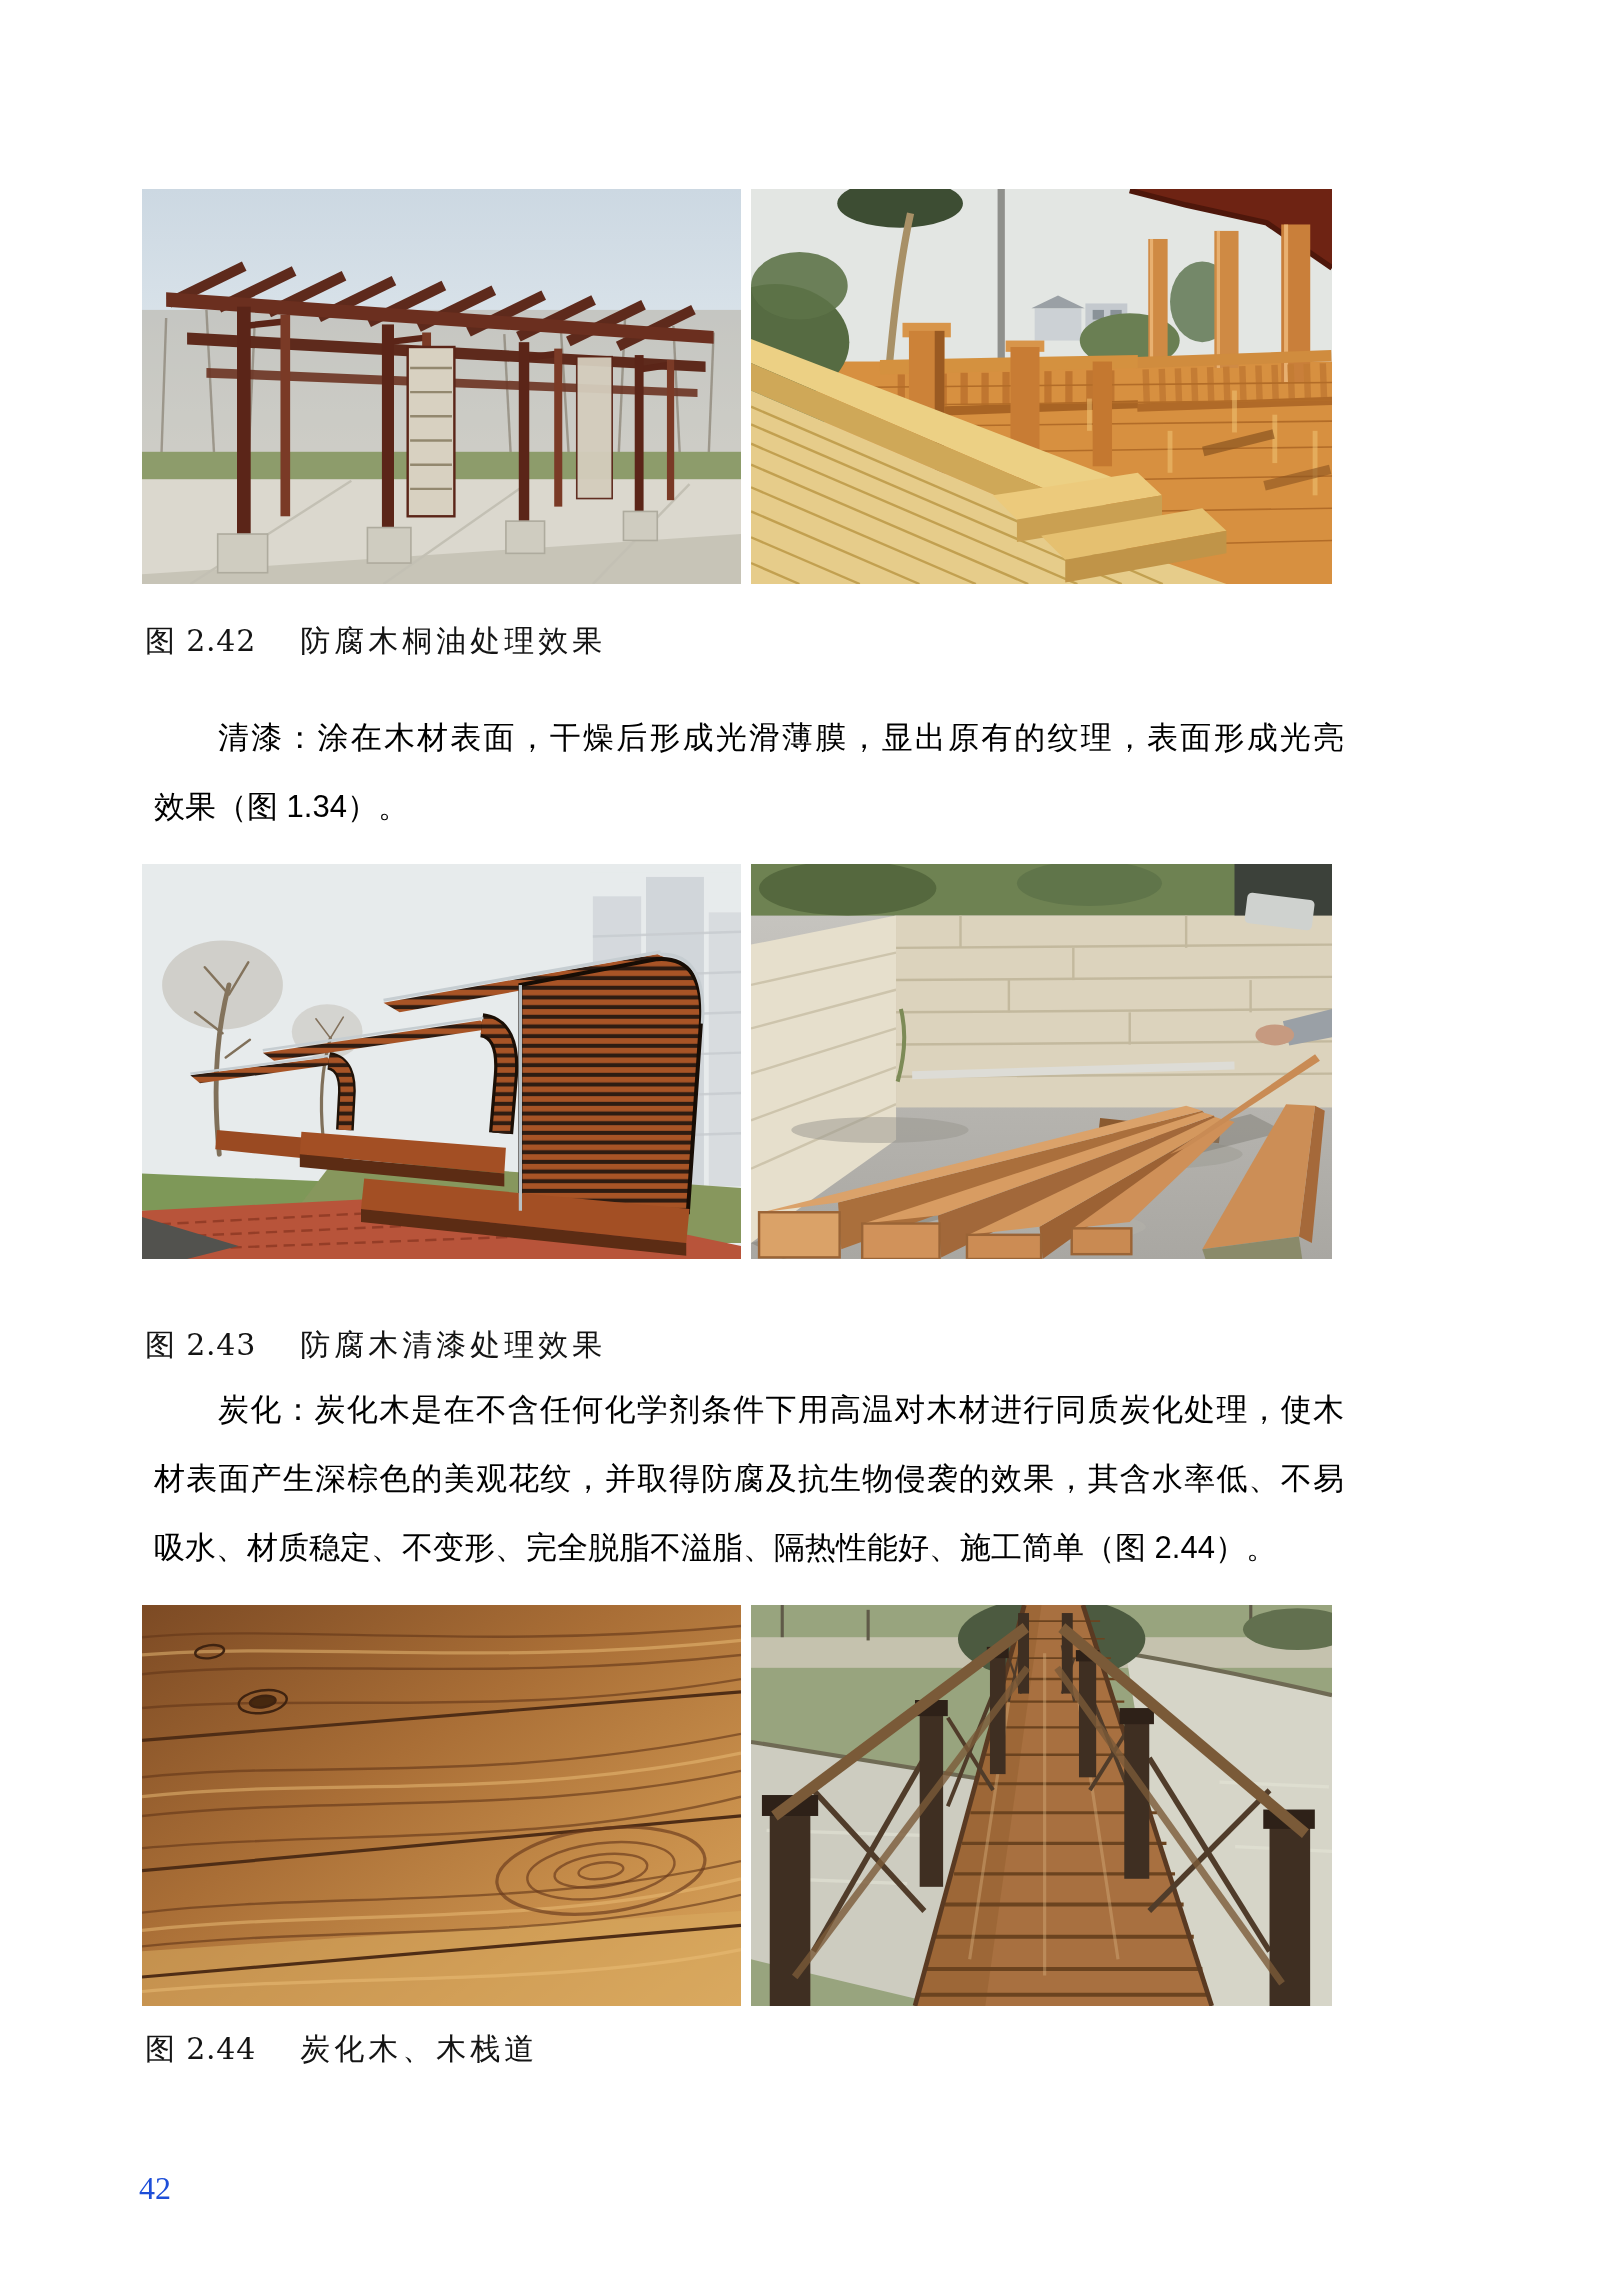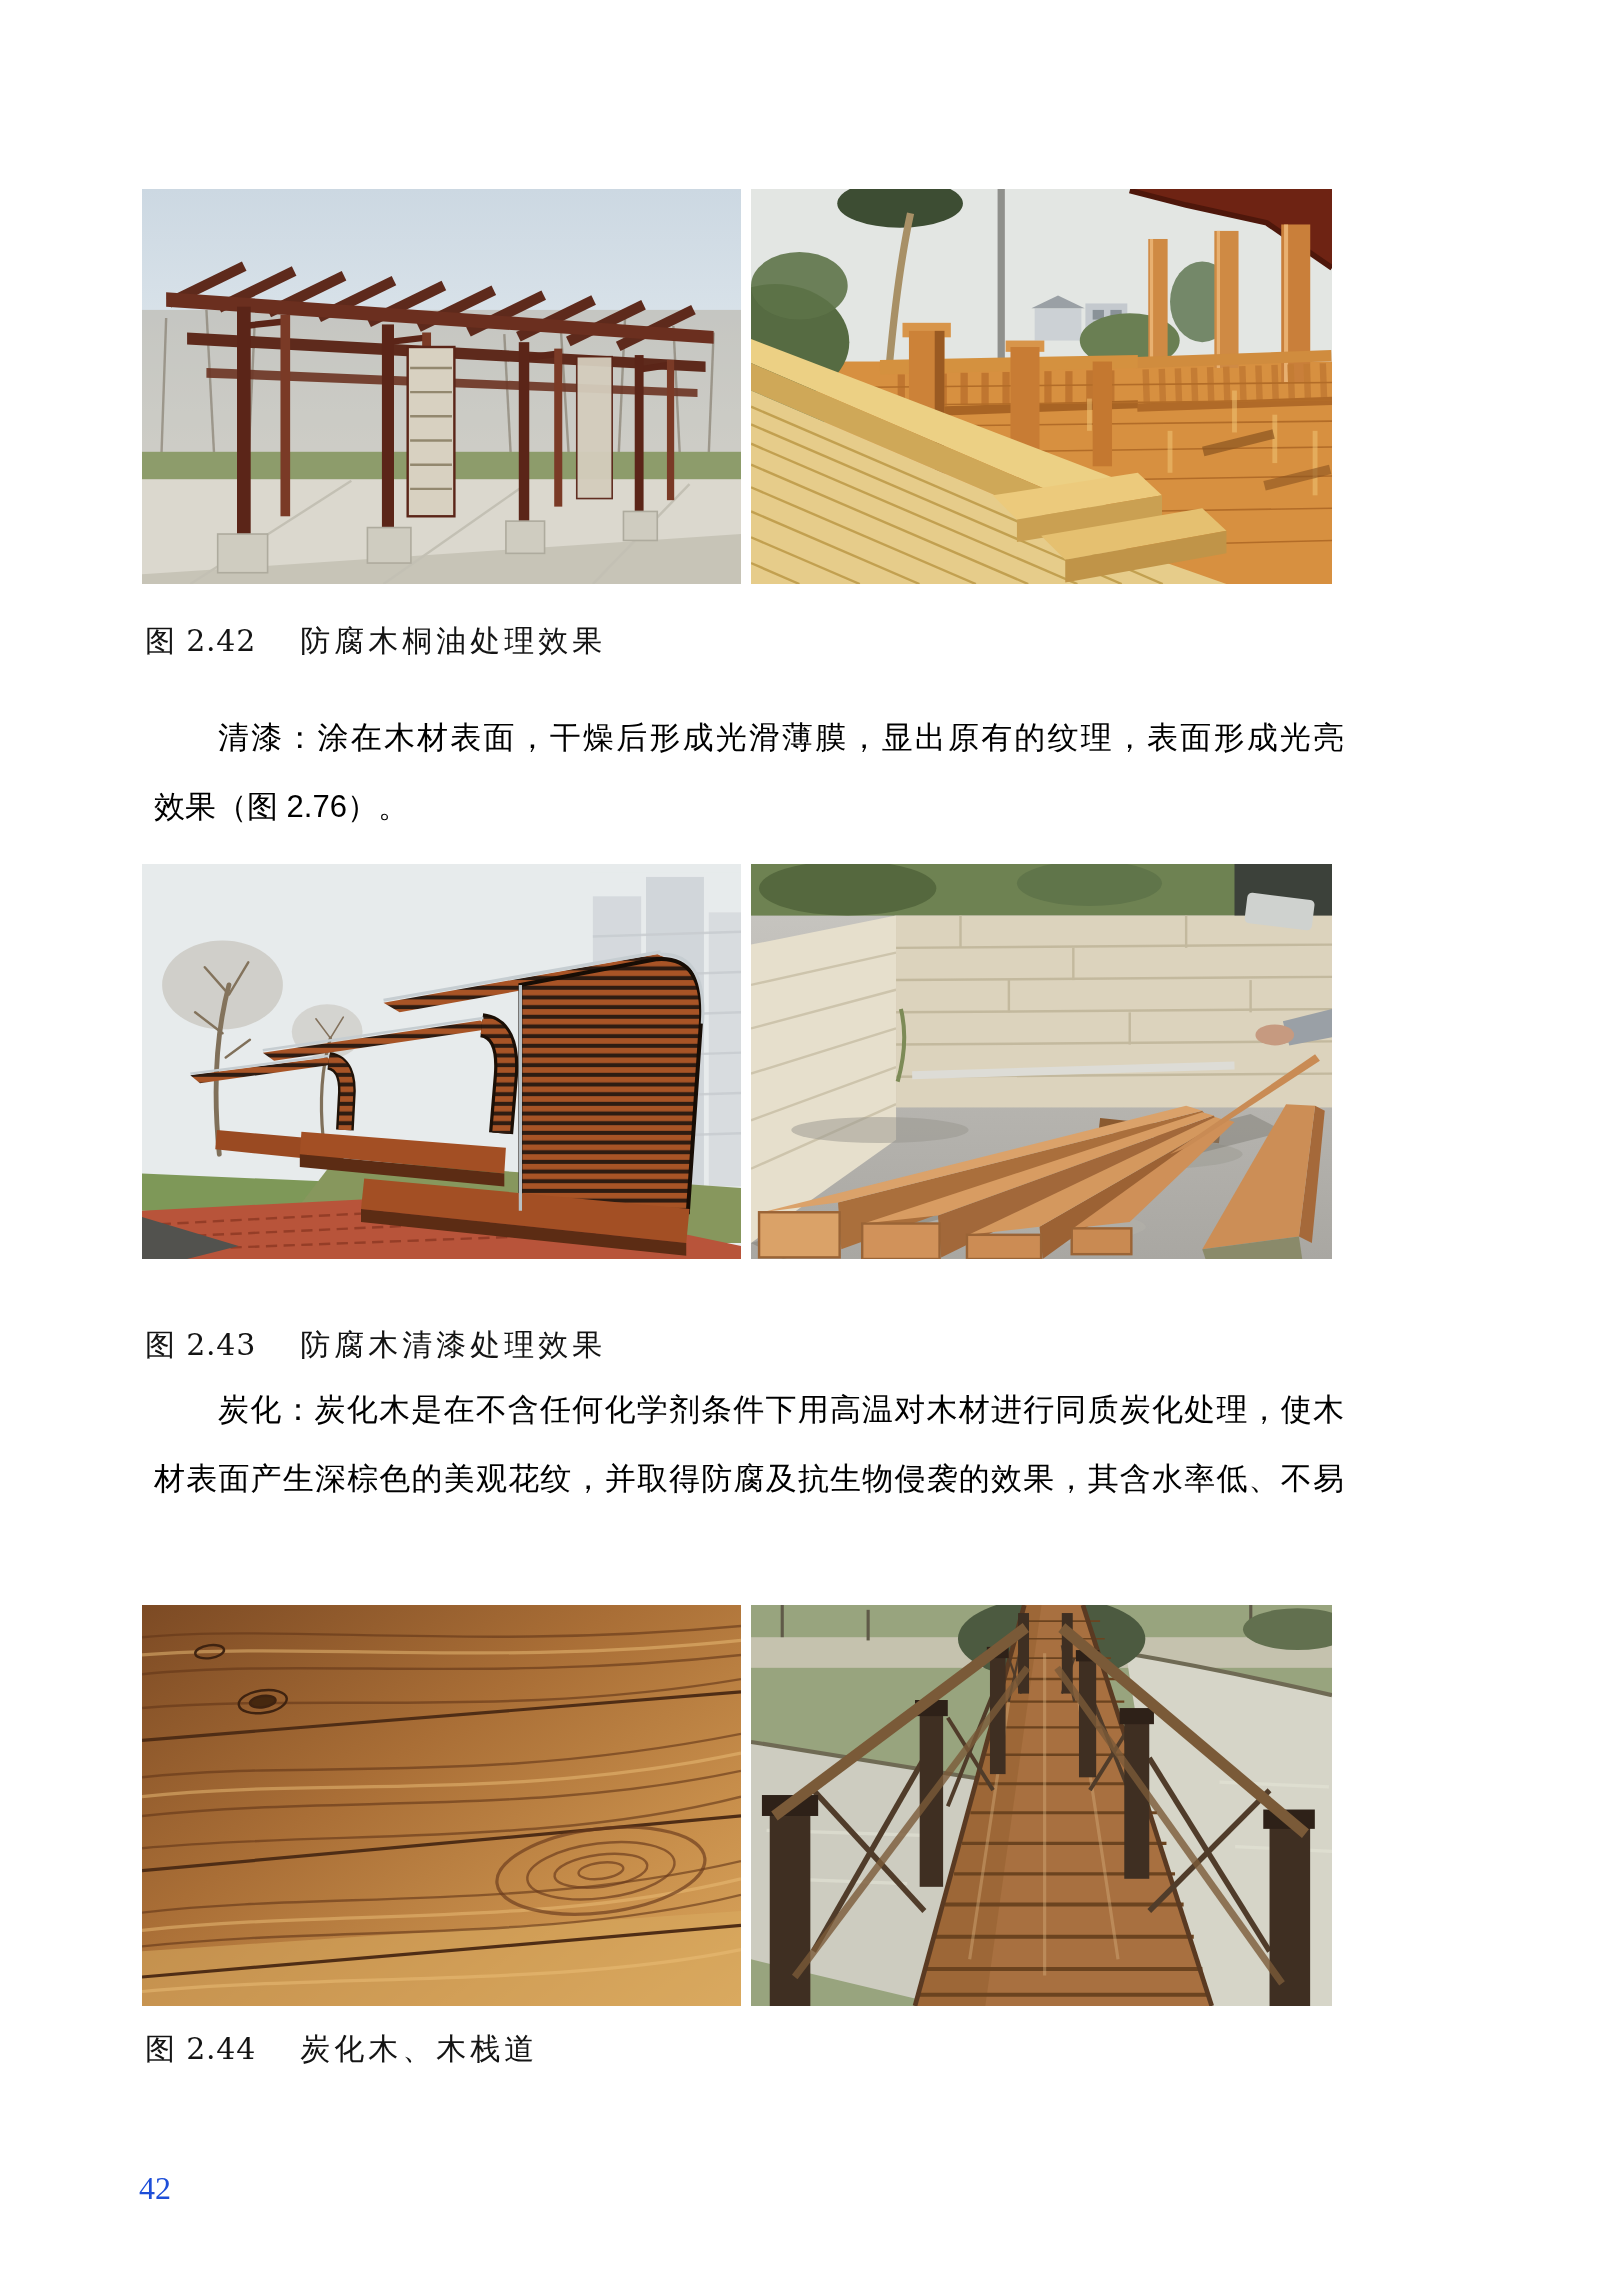--- a/index.html
+++ b/index.html
@@ -209,21 +209,21 @@
       <polygon points="390,460 590,424 590,452 390,488" fill="#c09448"></polygon>
     </svg>
   </div>
 
   <div class="caption" style="top:622px">
     <span class="cap-label">图 2.42</span><span class="cap-title">防腐木桐油处理效果</span>
   </div>
 
   <div class="para" style="top:703px">
     <div class="pline first">清漆：涂在木材表面，干燥后形成光滑薄膜，显出原有的纹理，表面形成光亮</div>
-    <div class="pline last">效果（图 2.76）。</div>
+    <div class="pline last">效果（图 1.34）。</div>
   </div>
 
   <div class="photo" style="left:142px;top:864px;width:599px;height:395px">
     <svg viewBox="0 0 744 490" preserveAspectRatio="none">
       <defs>
         <pattern id="slat3" width="10" height="12" patternUnits="userSpaceOnUse">
           <rect width="10" height="12" fill="#2e1c12"></rect>
             <rect width="10" height="7" fill="#a85426"></rect>
         </pattern>
       </defs>
@@ -348,20 +348,21 @@
     </svg>
   </div>
 
   <div class="caption" style="top:1326px">
     <span class="cap-label">图 2.43</span><span class="cap-title">防腐木清漆处理效果</span>
   </div>
 
   <div class="para" style="top:1375px">
     <div class="pline first">炭化：炭化木是在不含任何化学剂条件下用高温对木材进行同质炭化处理，使木</div>
     <div class="pline">材表面产生深棕色的美观花纹，并取得防腐及抗生物侵袭的效果，其含水率低、不易</div>
+    <div class="pline last">吸水、材质稳定、不变形、完全脱脂不溢脂、隔热性能好、施工简单（图 2.44）。</div>
   </div>
 
   <div class="photo" style="left:142px;top:1605px;width:599px;height:401px">
     <svg viewBox="0 0 744 498" preserveAspectRatio="none">
       <defs>
         <linearGradient id="g5" x1="0" y1="0" x2="1" y2="1">
           <stop offset="0" stop-color="#7c4a24"></stop>
             <stop offset="0.4" stop-color="#a96e36"></stop>
           <stop offset="0.75" stop-color="#c9904c"></stop>
             <stop offset="1" stop-color="#daa75e"></stop>

